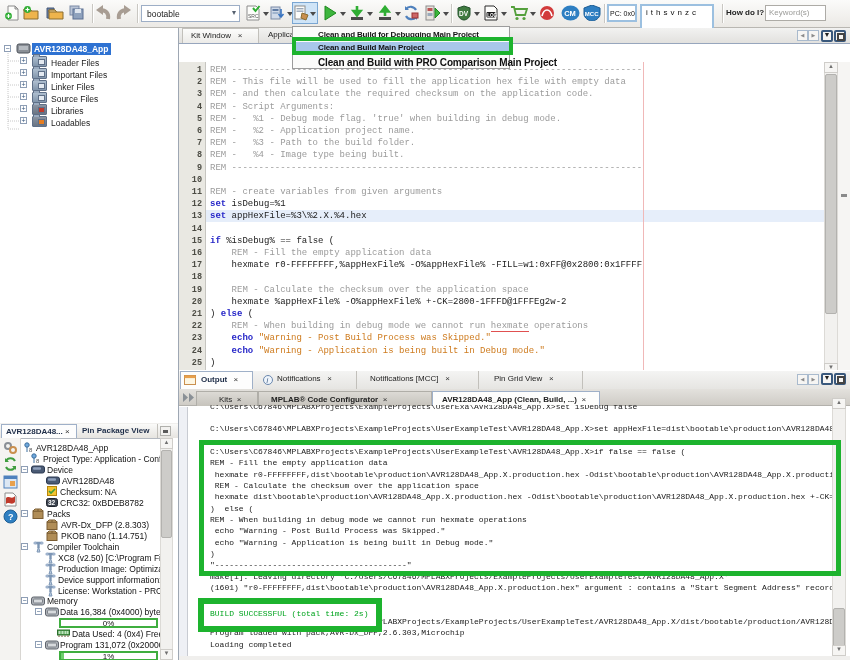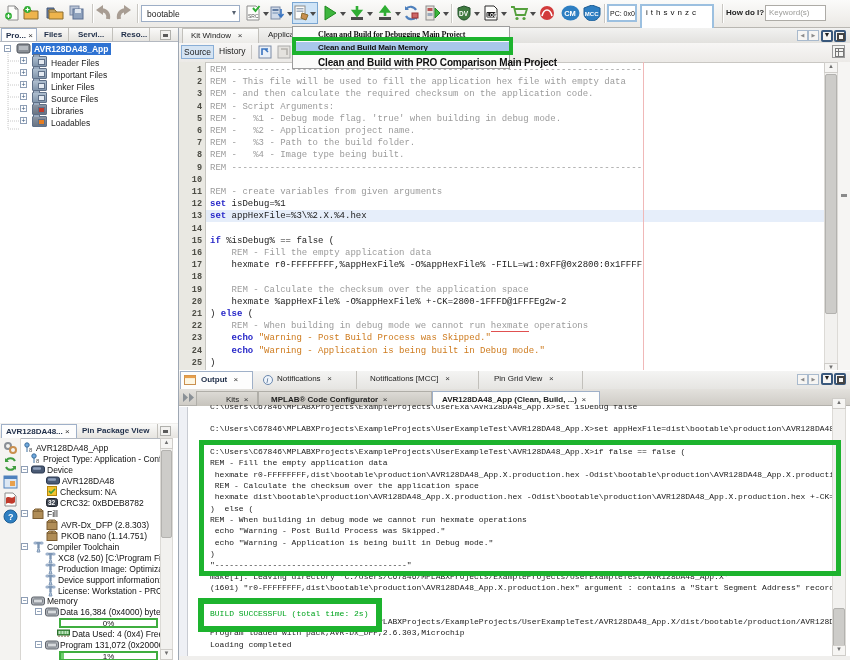--- a/index.html
+++ b/index.html
@@ -177,29 +177,20 @@
    <span style="position:absolute;left:4px;top:2px;font-size:8px;color:#111;letter-spacing:3px;">ithsvnzc</span>
     </div>
  <div class="tsep" style="left:722px;"></div>
  <span class="a" style="left:726px;top:8px;font-size:8px;font-weight:bold;color:#222;white-space:nowrap;">How do I?</span>
  <div class="a" style="left:765px;top:5px;width:61px;height:16px;background:#fff;border:1px solid #adaba6;box-sizing:border-box;">
    <span style="position:absolute;left:3px;top:2px;font-size:8px;color:#9b9b98;">Keyword(s)</span>
     </div>
 </div>
 
 <div class="a panel" id="projpanel" style="left:0;top:28px;width:178px;height:395px;">
- <div class="tabbar" style="left:0;top:0;width:178px;height:13px;">
-   <div class="tab on" style="left:1px;width:36px;padding-left:4px;">Pro... <span class="x">×</span></div>
-   <div class="tab" style="left:38px;width:31px;padding-left:6px;">Files</div>
-   <div class="tab" style="left:70px;width:43px;padding-left:8px;">Servi...</div>
-   <div class="tab" style="left:114px;width:36px;padding-left:7px;">Reso...</div>
-   <div class="a" style="left:160px;top:2px;width:11px;height:10px;background:#f2f1ef;border:1px solid #b0b0ac;box-sizing:border-box;">
-        <div style="position:absolute;left:2px;bottom:2px;width:5px;height:3px;background:#5a5a5a;"></div>
-      </div>
- </div>
 
  <svg class="a" style="left:0;top:13px;" width="30" height="110" viewBox="0 0 30 110">
   <path d="M8 8v80" stroke="#c8c8c8" stroke-dasharray="1,1"></path>
   <path d="M8 20h12M8 32h12M8 44h12M8 56h12M8 68h12M8 80h12M8 88h12" stroke="#c8c8c8" stroke-dasharray="1,1"></path>
  </svg>
  <div class="exp" style="left:4px;top:17px;">−</div>
  <svg class="a" style="left:16px;top:15px;" width="15" height="12" viewBox="0 0 15 12">
       <rect x="1" y="1" width="13" height="9" rx="2" fill="#8a8f96" stroke="#4d525a"></rect>
       <rect x="3" y="3" width="9" height="4" fill="#b7bcc2"></rect>
     </svg>
@@ -278,21 +269,21 @@
         <rect x="0.5" y="0.5" width="11" height="8" rx="2" fill="#3d4450" stroke="#20252e"></rect>
         <text x="2" y="7" font-size="6.5" fill="#fff" font-weight="bold">32</text>
       </svg>
       <div style="position:absolute;left:60px;top:73.8px;font-size:8.5px;white-space:nowrap;color:#111;">CRC32: 0xBDEB8782</div>
       <div class="exp" style="left:21px;top:85.8px;">−</div>
       <svg width="12" height="11" viewBox="0 0 12 11" style="position:absolute;left:32px;top:83.8px;">
         <rect x="1" y="3" width="10" height="7.5" fill="#b08d57" stroke="#7a5c32"></rect>
         <path d="M1 3l2-2h6l2 2z" fill="#c9a76d" stroke="#7a5c32"></path>
         <path d="M6 1v2" stroke="#7a5c32"></path>
       </svg>
-      <div style="position:absolute;left:47px;top:84.8px;font-size:8.5px;white-space:nowrap;color:#111;">Fill</div>
+      <div style="position:absolute;left:47px;top:84.8px;font-size:8.5px;white-space:nowrap;color:#111;">Packs</div>
       <svg width="12" height="11" viewBox="0 0 12 11" style="position:absolute;left:46px;top:94.7px;">
         <rect x="1" y="3" width="10" height="7.5" fill="#b08d57" stroke="#7a5c32"></rect>
         <path d="M1 3l2-2h6l2 2z" fill="#c9a76d" stroke="#7a5c32"></path>
         <path d="M6 1v2" stroke="#7a5c32"></path>
       </svg>
       <div style="position:absolute;left:61px;top:95.7px;font-size:8.5px;white-space:nowrap;color:#111;">AVR-Dx_DFP (2.8.303)</div>
       <svg width="12" height="11" viewBox="0 0 12 11" style="position:absolute;left:46px;top:105.7px;">
         <rect x="1" y="3" width="10" height="7.5" fill="#b08d57" stroke="#7a5c32"></rect>
         <path d="M1 3l2-2h6l2 2z" fill="#c9a76d" stroke="#7a5c32"></path>
         <path d="M6 1v2" stroke="#7a5c32"></path>
@@ -381,39 +372,20 @@
    <div class="tab" style="left:81px;width:75px;padding-left:8px;font-weight:normal;color:#222;">Application Bu</div>
 
    <div class="navb" style="left:618px;"><span style="color:#8a8a8a">◀</span></div>
    <div class="navb" style="left:629px;"><span style="color:#8a8a8a">▶</span></div>
    <div class="navb nb2" style="left:642px;"><span style="color:#222;font-size:7px;position:relative;top:-2px;">▼</span></div>
    <div class="navb nb2" style="left:655px;">
         <span style="position:absolute;left:1px;top:1px;width:4px;height:4px;border:2px solid #444;"></span>
       </div>
  </div>
 
- <div class="a" style="left:0;top:15px;width:671px;height:19px;background:linear-gradient(#f7f6f5,#eceae7);border-bottom:1px solid #c9c7c3;">
-   <div class="a" style="left:2px;top:2px;width:33px;height:14px;background:#d5e4f3;border:1px solid #89aed6;box-sizing:border-box;text-align:center;padding-top:1px;font-size:8.5px;">Source</div>
-   <div class="a" style="left:40px;top:3px;font-size:8.5px;">History</div>
-   <div class="a" style="left:72px;top:2px;width:1px;height:14px;background:#c9c7c3;"></div>
-   <svg class="a" style="left:79px;top:2px;" width="14" height="14" viewBox="0 0 14 14">
-        <rect x="1" y="1" width="12" height="12" fill="#eaf0f8" stroke="#7a8aa5"></rect>
-        <path d="M4 10V4h6M7 4l3 3" stroke="#3a74c0" stroke-width="1.6" fill="none"></path>
-      </svg>
-   <svg class="a" style="left:98px;top:2px;" width="14" height="14" viewBox="0 0 14 14">
-        <rect x="1" y="1" width="12" height="12" fill="#e4e2de" stroke="#aaa"></rect>
-        <path d="M4 4h6v6" stroke="#b5b2ad" stroke-width="1.6" fill="none"></path>
-      </svg>
-   <div class="darr" style="left:114px;top:8px;border-top-color:#777;"></div>
-   <div class="a" style="left:653px;top:2px;width:13px;height:13px;border:1px solid #9a9a9a;background:#f4f4f2;box-sizing:border-box;">
-        <span style="position:absolute;left:2px;top:2px;width:7px;height:7px;border:1px solid #777;"></span>
-        <span style="position:absolute;left:5px;top:2px;width:1px;height:9px;background:#777;"></span>
-        <span style="position:absolute;left:2px;top:5px;width:9px;height:1px;background:#777;"></span>
-      </div>
- </div>
 
  <div class="a" style="left:0;top:34px;width:27px;height:312px;background:#e9e8e2;border-right:1px solid #c6c5c0;box-sizing:border-box;"></div>
  <pre class="a" id="gutternums" style="left:0;top:36px;width:23px;text-align:right;font-size:8.5px;line-height:12.2px;color:#4c4c44;font-weight:bold;">1
 2
 3
 4
 5
 6
 7
 8
@@ -494,21 +466,21 @@
   <div class="navb nb2" style="left:642px;top:2px;"><span style="color:#222;font-size:7px;position:relative;top:-2px;">▼</span></div>
   <div class="navb nb2" style="left:655px;top:2px;">
         <span style="position:absolute;left:1px;top:1px;width:4px;height:4px;border:2px solid #444;"></span>
       </div>
  </div>
 
  <div class="a" style="left:0;top:19px;width:671px;height:16px;background:linear-gradient(#e3e1dd,#cfccc6);border-bottom:1px solid #b3b1ac;">
   <svg class="a" style="left:3px;top:3px;" width="14" height="11" viewBox="0 0 14 11">
         <path d="M1 1l5 4.5L1 10zM7 1l5 4.5L7 10z" fill="#8a9096"></path>
       </svg>
-  <div class="otab" style="left:17px;width:62px;padding-left:29px;background:linear-gradient(#dcdad5,#c6c3bc);">Kits <span class="x">&nbsp;×</span></div>
+  <div class="otab" style="left:17px;width:62px;padding-left:22px;background:linear-gradient(#dcdad5,#c6c3bc);">Kits <span class="x">&nbsp;×</span></div>
   <div class="otab" style="left:79px;width:174px;font-weight:bold;padding-left:12px;background:linear-gradient(#dcdad5,#c6c3bc);">MPLAB® Code Configurator <span class="x">&nbsp;×</span></div>
   <div class="otab" style="left:253px;width:168px;font-weight:bold;padding-left:9px;background:#fdfdfc;border-color:#9fb0c8;">AVR128DA48_App (Clean, Build, ...) <span class="x">&nbsp;×</span></div>
  </div>
  <div class="a" style="left:0;top:37px;width:9px;height:249px;background:#eef0f5;border-right:1px solid #c8cbd2;box-sizing:border-box;"></div>
 
  <div class="a" style="left:0;top:35px;width:671px;height:251px;overflow:hidden;">
   <pre id="outtext" style="position:absolute;left:31px;top:-4.5px;font-size:8px;line-height:11.35px;color:#1a1a1a;">C:\Users\C67846\MPLABXProjects\ExampleProjects\UserExa\AVR128DA48_App.X&gt;set isDebug false
 
 C:\Users\C67846\MPLABXProjects\ExampleProjects\UserExampleTest\AVR128DA48_App.X&gt;set appHexFile=dist\bootable\production\AVR128DA48_A
 
@@ -532,23 +504,23 @@
 Loading completed</pre>
  </div>
 
  <div class="sbtrack" style="left:653px;top:28px;width:14px;height:258px;"></div>
  <div class="sbbtn" style="left:653px;top:28px;width:14px;height:11px;">▲</div>
  <div class="sbthumb" style="left:654px;top:238px;width:12px;height:40px;"></div>
  <div class="sbbtn" style="left:653px;top:275px;width:14px;height:11px;">▼</div>
 </div>
 
 <div class="a" id="menu" style="left:292px;top:26px;width:218px;height:43px;background:#fbfbfa;border:1px solid #9c9c9c;box-sizing:border-box;z-index:30;">
-  <div style="position:absolute;left:25px;top:3px;font-size:8px;font-weight:600;color:#111;white-space:nowrap;letter-spacing:-0.15px;font-family:Liberation Serif, serif;">Clean and Build for Debugging Main Project</div>
+  <div style="position:absolute;left:25px;top:3px;font-size:8px;font-weight:600;color:#111;white-space:nowrap;letter-spacing:-0.15px;">Clean and Build for Debugging Main Project</div>
   <div style="position:absolute;left:1px;top:15px;width:215px;height:10px;background:#a8c7ea;"></div>
-  <div style="position:absolute;left:25px;top:16px;font-size:8px;font-weight:600;color:#111;white-space:nowrap;letter-spacing:-0.15px;">Clean and Build Main Memory</div>
+  <div style="position:absolute;left:25px;top:16px;font-size:8px;font-weight:600;color:#111;white-space:nowrap;letter-spacing:-0.15px;">Clean and Build Main Project</div>
   <div style="position:absolute;left:25px;top:30px;font-size:10px;font-weight:600;color:#111;white-space:nowrap;letter-spacing:-0.15px;">Clean and Build with PRO Comparison Main Project</div>
 </div>
 
 <div class="gbox" style="left:292px;top:37px;width:221px;height:18px;"></div>
 <div class="gbox" style="left:199px;top:439.5px;width:642px;height:136px;border-width:5px;"></div>
 <div class="gbox" id="buildbox" style="left:198px;top:598px;width:184px;height:34px;background:#fff;border-width:6px;">
   <span class="mono" style="position:absolute;left:6px;top:5px;font-size:8px;color:#00a41e;">BUILD&nbsp;SUCCESSFUL&nbsp;(total&nbsp;time:&nbsp;2s)</span>
 </div>
 
 </body></html>

